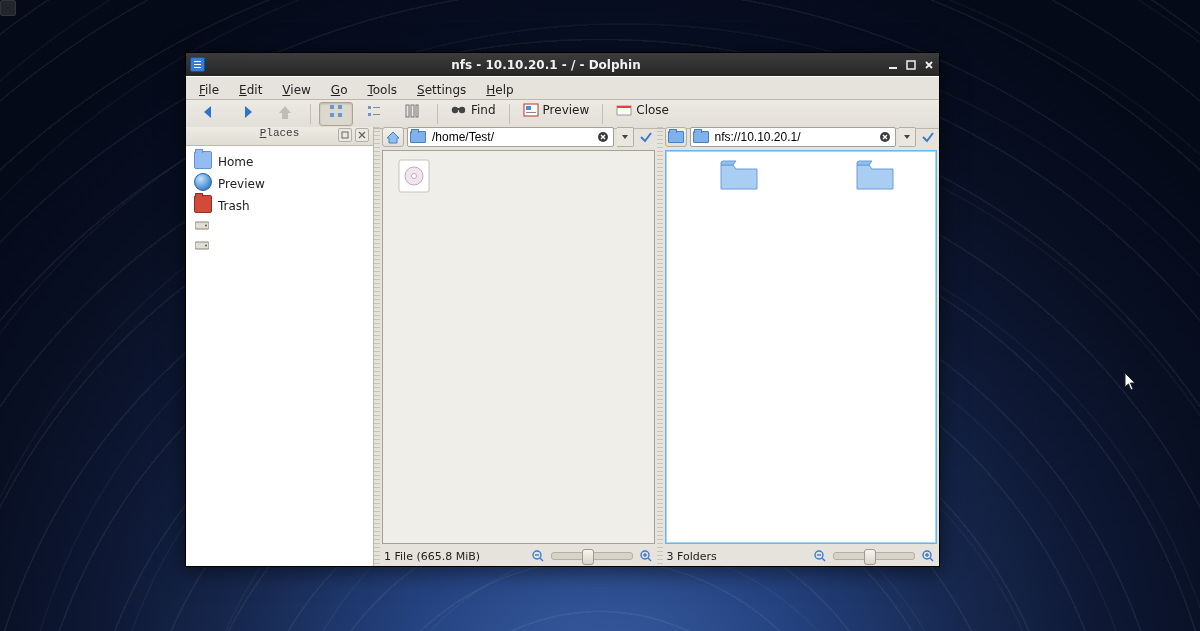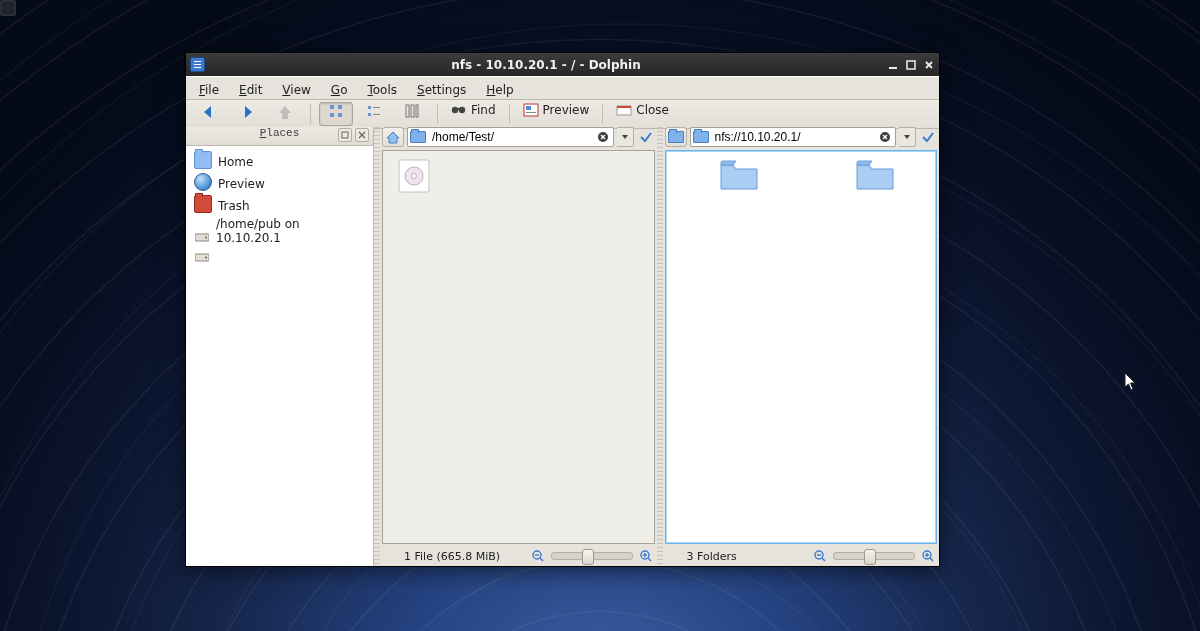--- a/index.html
+++ b/index.html
@@ -85,21 +85,21 @@
   .loc-ok { width:18px; display:flex; align-items:center; justify-content:center;}
 
   .view { flex:1; background:#fff; border:1px solid #a6a195; position:relative; overflow:auto;}
   .pane:first-child .view { background:#f0eee8; }
   .pane.active .view { border:1px solid #6ab5ea; box-shadow:0 0 0 1px #a9d4f2 inset; }
   .iconview { display:flex; flex-wrap:wrap; padding:8px; gap:30px; align-content:flex-start;}
   .fileitem { width:46px; display:flex; flex-direction:column; align-items:center; gap:2px; cursor:pointer;}
   .fi-folder { width:40px; height:32px; }
   .fi-iso { width:34px; height:34px; }
 
-  .status { height:20px; display:flex; align-items:center; gap:6px; padding:2px 2px 0 2px; font-size:11px;margin-left:20px;}
+  .status { height:20px; display:flex; align-items:center; gap:6px; padding:2px 2px 0 2px; font-size:11px;}
   .status .txt { flex:1; }
   .zoom-ico { width:14px; height:14px; display:flex; align-items:center; justify-content:center;}
   .zoom-slider { width:80px; height:6px; background:#d7d3c8; border:1px solid #b4afa3; border-radius:3px; position:relative;}
   .zoom-slider::after { content:""; position:absolute; top:-4px; left:38%; width:10px; height:14px; background:linear-gradient(to bottom,#f6f4ee,#dad6cb); border:1px solid #9e998c; border-radius:3px;}
 
   
   .i-folder-small { width:16px; height:12px; background:#7fb2ea; border:1px solid #4a7fc2; border-radius:1px; position:relative; box-sizing:border-box;}
   .i-folder-small::before { content:""; position:absolute; top:-3px; left:0; width:6px; height:3px; background:#7fb2ea; border:1px solid #4a7fc2; border-bottom:none; border-radius:1px 1px 0 0;}
 </style>
 </head>
@@ -246,21 +246,20 @@
             <div class="sb-icon root"></div>
             <span>Trash</span>
           </div>
         <div class="sb-item">
             <div class="sb-icon">
               <svg width="14" height="12">
                 <rect x="0" y="3" width="14" height="7" rx="1" fill="#e2ded4" stroke="#8b8678"></rect>
                 <circle cx="11" cy="6.5" r="1" fill="#5a5a5a"></circle>
               </svg>
             </div>
-            <span>/home/pub on 10.10.20.1</span>
           </div>
         <div class="sb-item">
             <div class="sb-icon">
               <svg width="14" height="12">
                 <rect x="0" y="3" width="14" height="7" rx="1" fill="#e2ded4" stroke="#8b8678"></rect>
                 <circle cx="11" cy="6.5" r="1" fill="#5a5a5a"></circle>
               </svg>
             </div>
           </div>
       </div>

